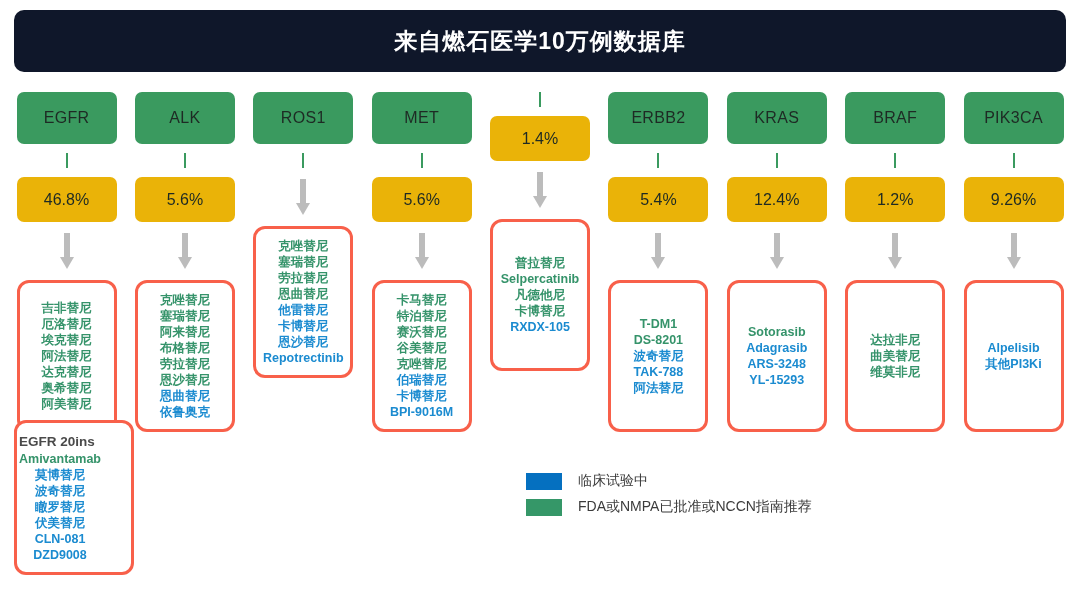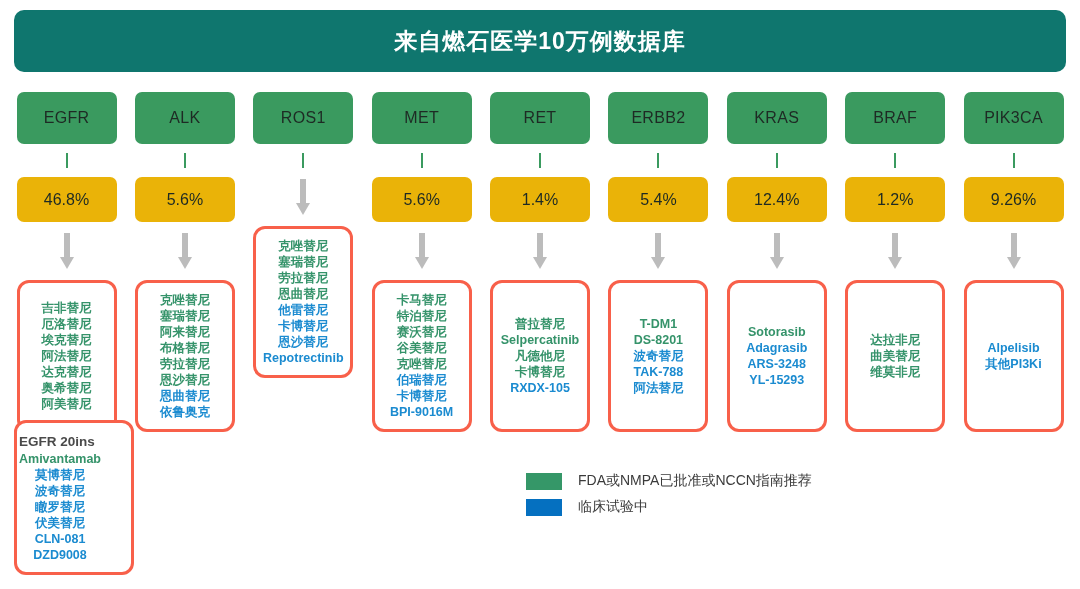--- a/index.html
+++ b/index.html
@@ -16,21 +16,21 @@
     overflow: hidden;
   }
 
   
   .header-banner {
     position: absolute;
     left: 14px;
     top: 10px;
     width: 1052px;
     height: 62px;
-    background: #0f766e;
+    background: #0f172a;
     border-radius: 10px;
     display: flex;
     align-items: center;
     justify-content: center;
     box-sizing: border-box;
   }
   .header-banner .title {
     color: #ffffff;
     font-size: 23px;
     font-weight: bold;
@@ -290,23 +290,20 @@
         <div class="drug approved">特泊替尼</div>
         <div class="drug approved">赛沃替尼</div>
         <div class="drug approved">谷美替尼</div>
         <div class="drug approved">克唑替尼</div>
         <div class="drug trial">伯瑞替尼</div>
         <div class="drug trial">卡博替尼</div>
         <div class="drug trial">BPI-9016M</div>
       </div>
     </div>
     <div class="column">
-      <div class="gene-box">
-        <span class="gene-label">RET</span>
-      </div>
       <div class="green-connector"></div>
       <div class="pct-box">
         <span class="pct-label">1.4%</span>
       </div>
       <div class="arrow-down">
         <div class="shaft"></div>
         <div class="head"></div>
       </div>
       <div class="drug-box">
         <div class="drug approved">普拉替尼</div>
@@ -402,20 +399,20 @@
         <div class="drug trial">瞮罗替尼</div>
         <div class="drug trial">伏美替尼</div>
         <div class="drug trial">CLN-081</div>
         <div class="drug trial">DZD9008</div>
       </div>
   </div>
 </div>
 
 <div class="legend" id="legend-root">
     <div class="legend-row">
+      <div class="legend-swatch blue"></div>
+      <div class="legend-text">临床试验中</div>
+    </div>
+    <div class="legend-row">
       <div class="legend-swatch green"></div>
       <div class="legend-text">FDA或NMPA已批准或NCCN指南推荐</div>
     </div>
-    <div class="legend-row">
-      <div class="legend-swatch blue"></div>
-      <div class="legend-text">临床试验中</div>
-    </div>
   </div>
 
 </body></html>

